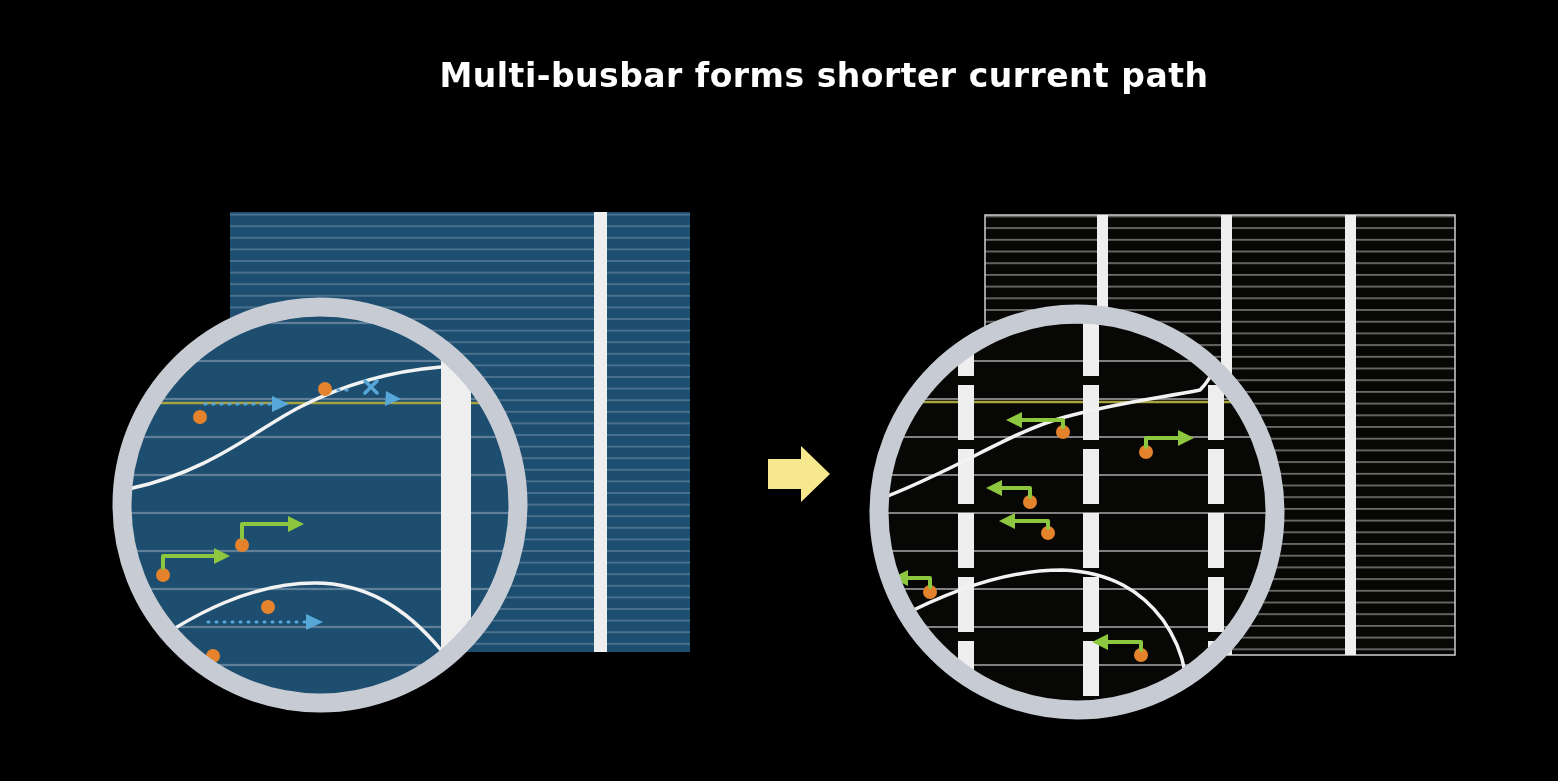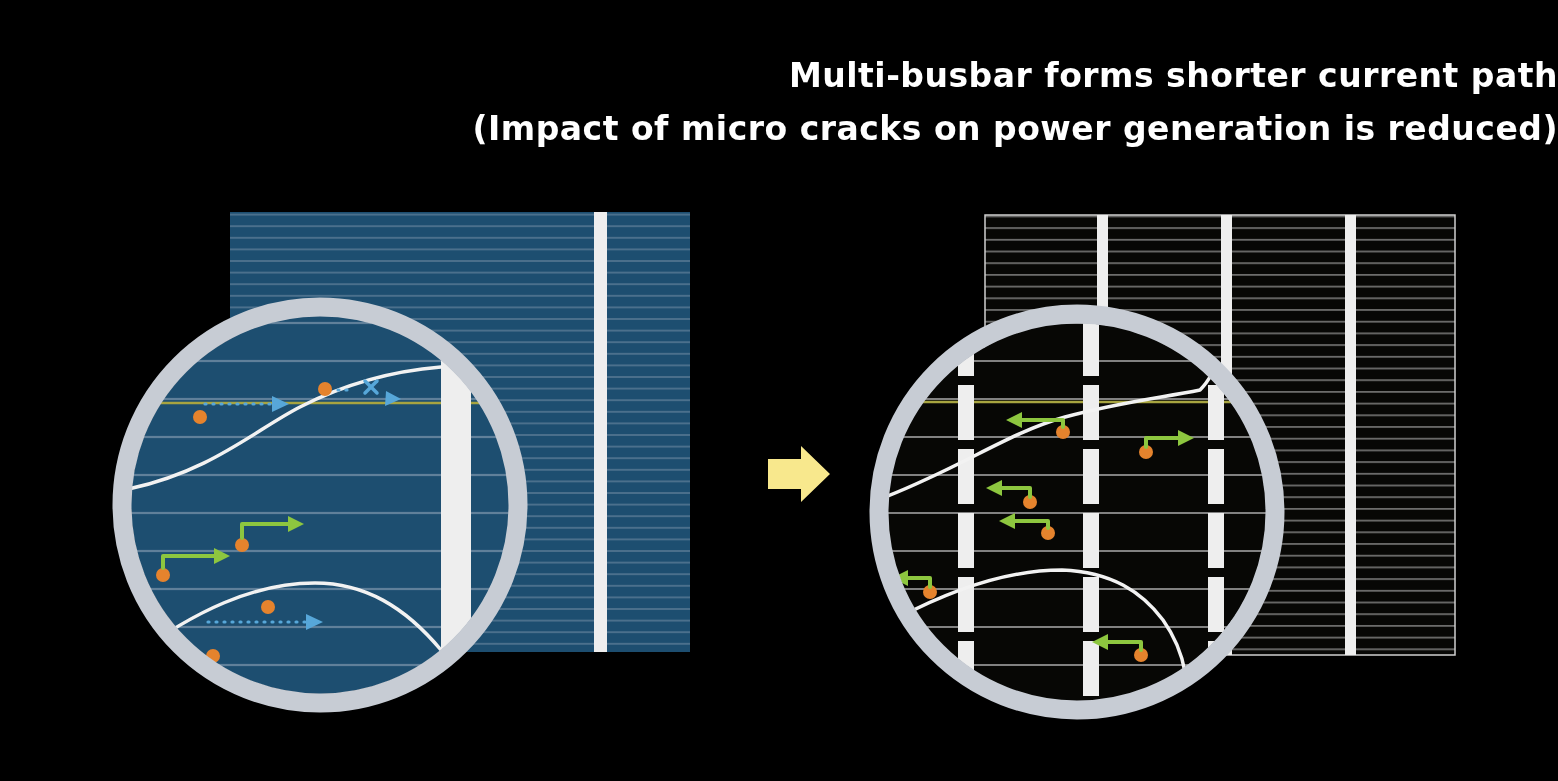--- a/index.html
+++ b/index.html
@@ -3,21 +3,21 @@
 <meta charset="utf-8">
 <style>
   html,body{margin:0;padding:0;}
   body{
     width:1558px;height:781px;position:relative;overflow:hidden;
     background:var(--background,#000);
     font-family:"DejaVu Sans", sans-serif;
   }
   .title-block{
     position:absolute;left:90px;right:0;top:50px;
-    text-align:right;color:#ffffff;
+    text-align:center;color:#ffffff;
     font-weight:bold;font-size:33px;line-height:1.6;letter-spacing:.5px;
   }
   svg{position:absolute;left:0;top:0;}
   .cell-left-base{fill:var(--cell-blue,#1d4e70);}
   .cell-right-base{fill:var(--cell-black,#070705);}
   .finger-left{stroke:var(--cell-blue-line,#60809a);stroke-width:1.3;}
   .finger-right{stroke:var(--cell-black-line,#bdbdbd);stroke-width:1;}
   .finger-left-zoom{stroke:var(--cell-blue-line,#60809a);stroke-width:2.2;}
   .finger-right-zoom{stroke:#8f8f8f;stroke-width:1.8;}
   .busbar{fill:var(--busbar,#eee);}
@@ -32,21 +32,20 @@
   .electron{fill:var(--electron-orange,#e5832d);}
   .collector-line{stroke:var(--collector-olive,#a7a440);stroke-width:2.6;}
   .transition-arrow{fill:var(--arrow-yellow,#f8e88d);}
   .cell-right-border{fill:none;stroke:#cfcfcf;stroke-width:1.5;}
 </style>
 </head>
 <body>
 
 <div class="title-block">
   <div>Multi-busbar forms shorter current path</div>
-  <div>(Impact of micro cracks on power generation is reduced)</div>
 </div>
 
 <svg width="1558" height="781" viewBox="0 0 1558 781">
   <defs>
     <pattern id="pL" width="8" height="11.6" patternUnits="userSpaceOnUse">
       <line x1="0" y1="5.8" x2="8" y2="5.8" class="finger-left"></line>
     </pattern>
     <pattern id="pR" width="8" height="11.7" patternUnits="userSpaceOnUse">
       <line x1="0" y1="5.8" x2="8" y2="5.8" class="finger-right"></line>
     </pattern>

